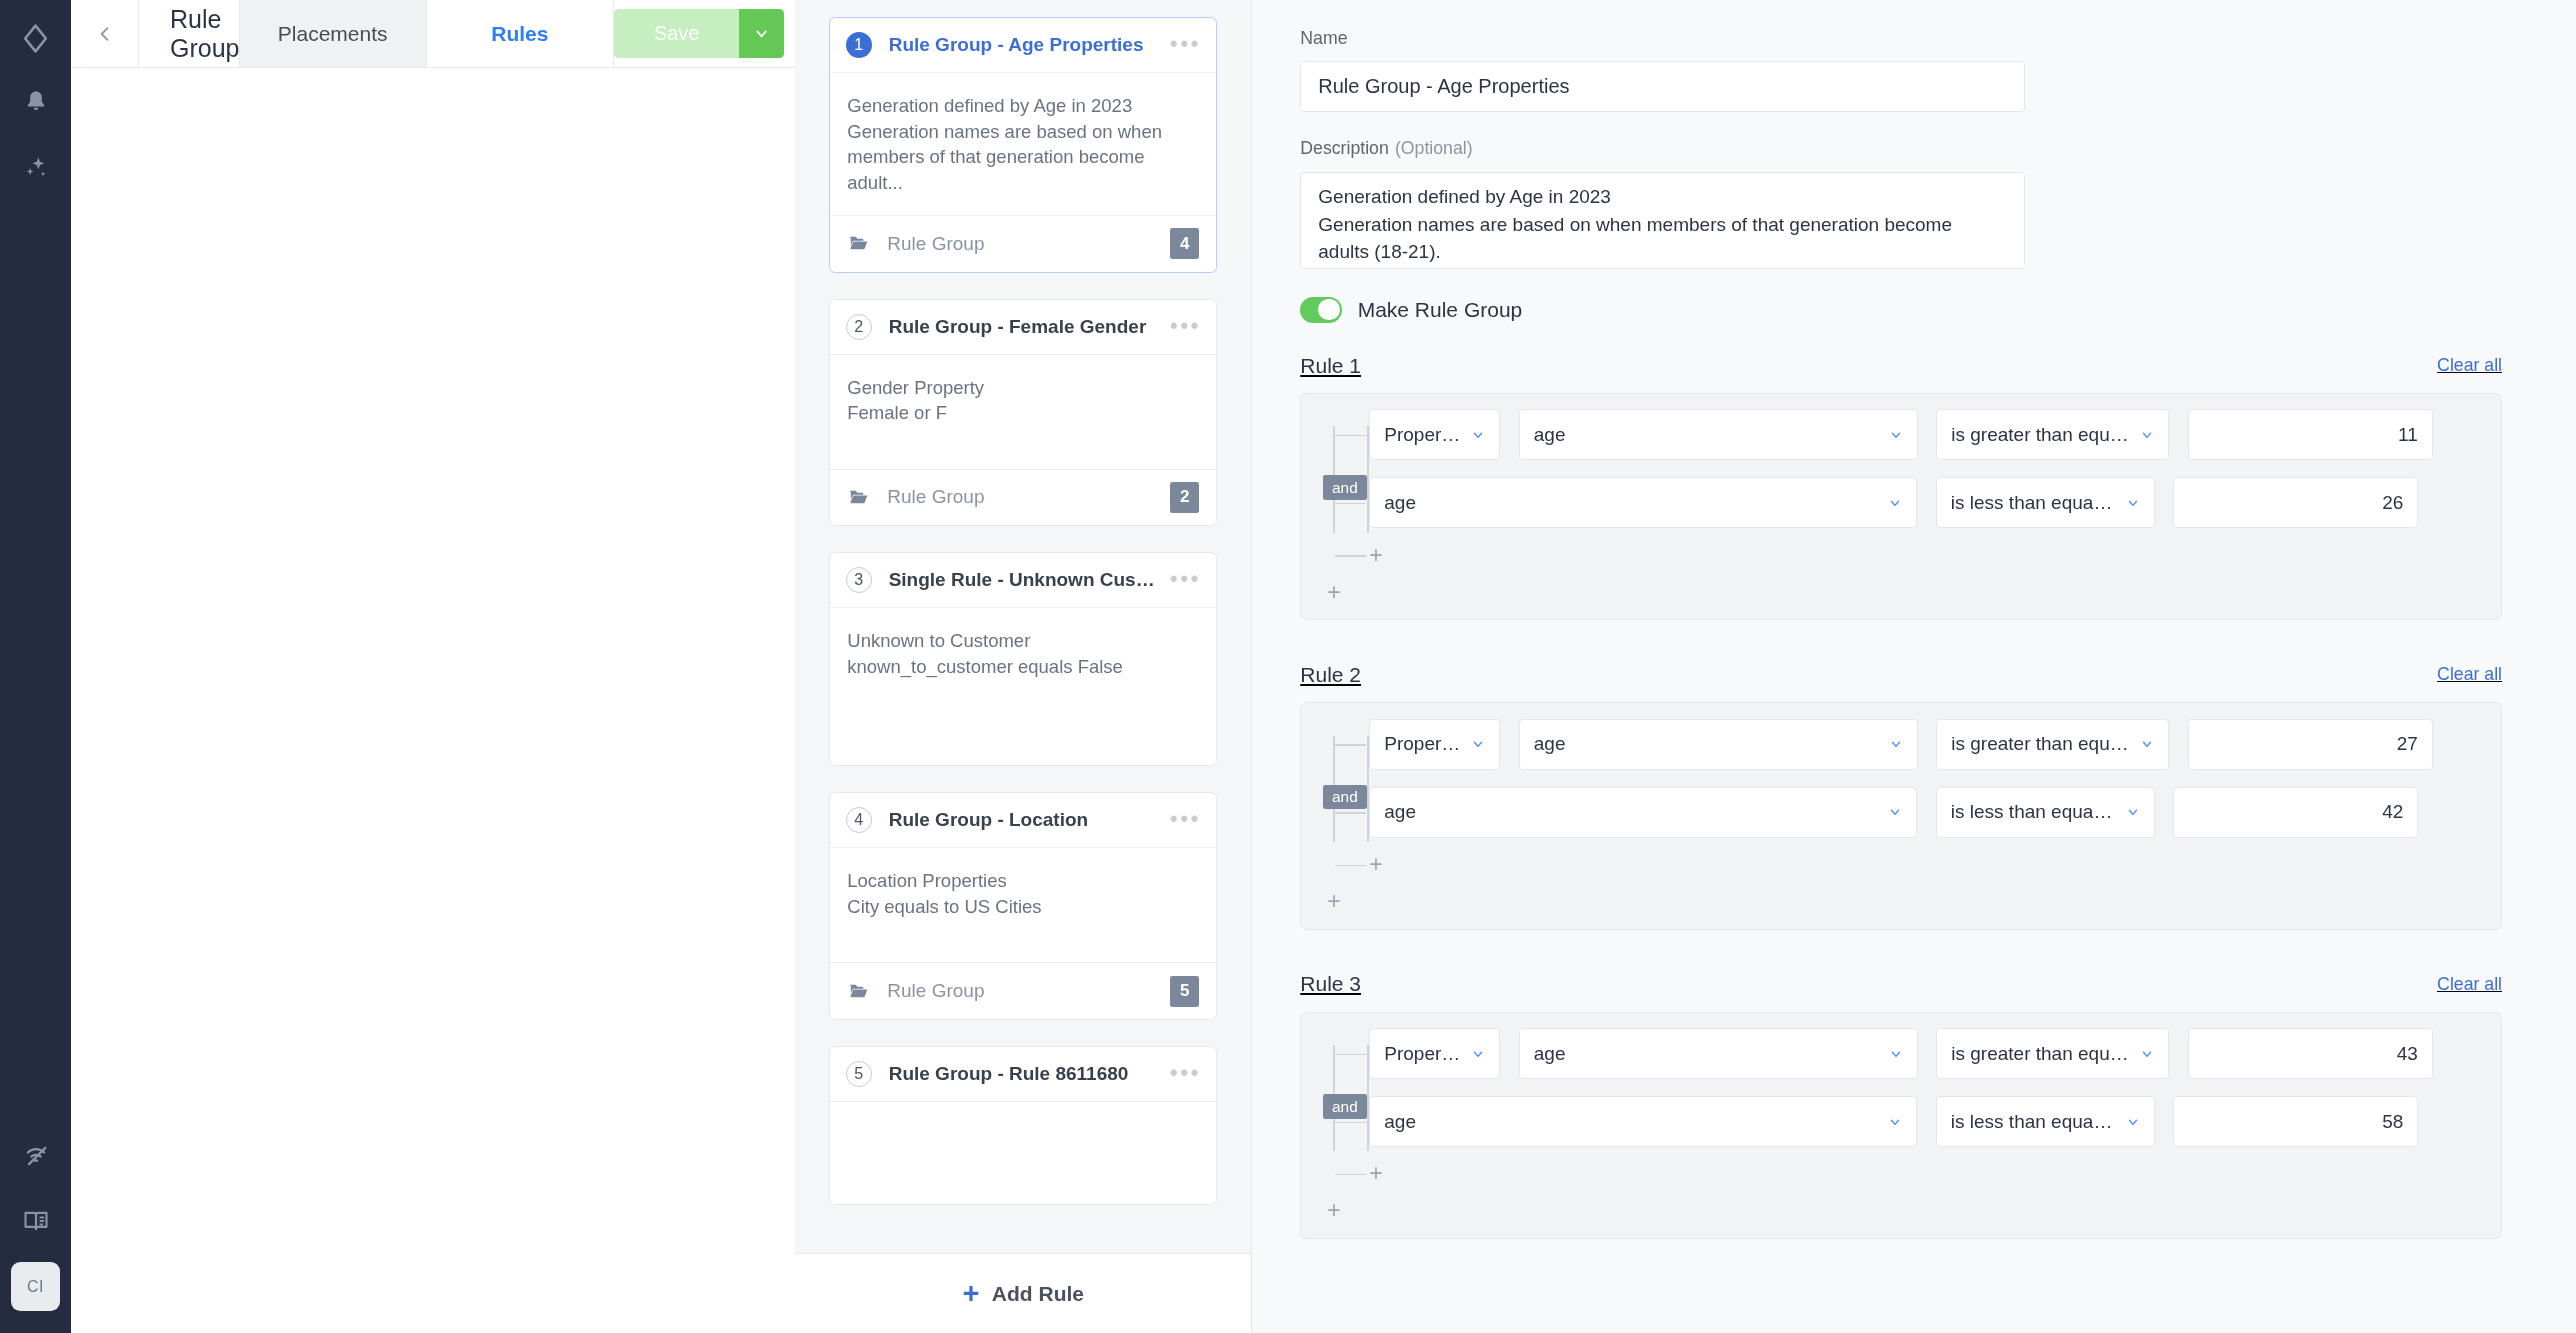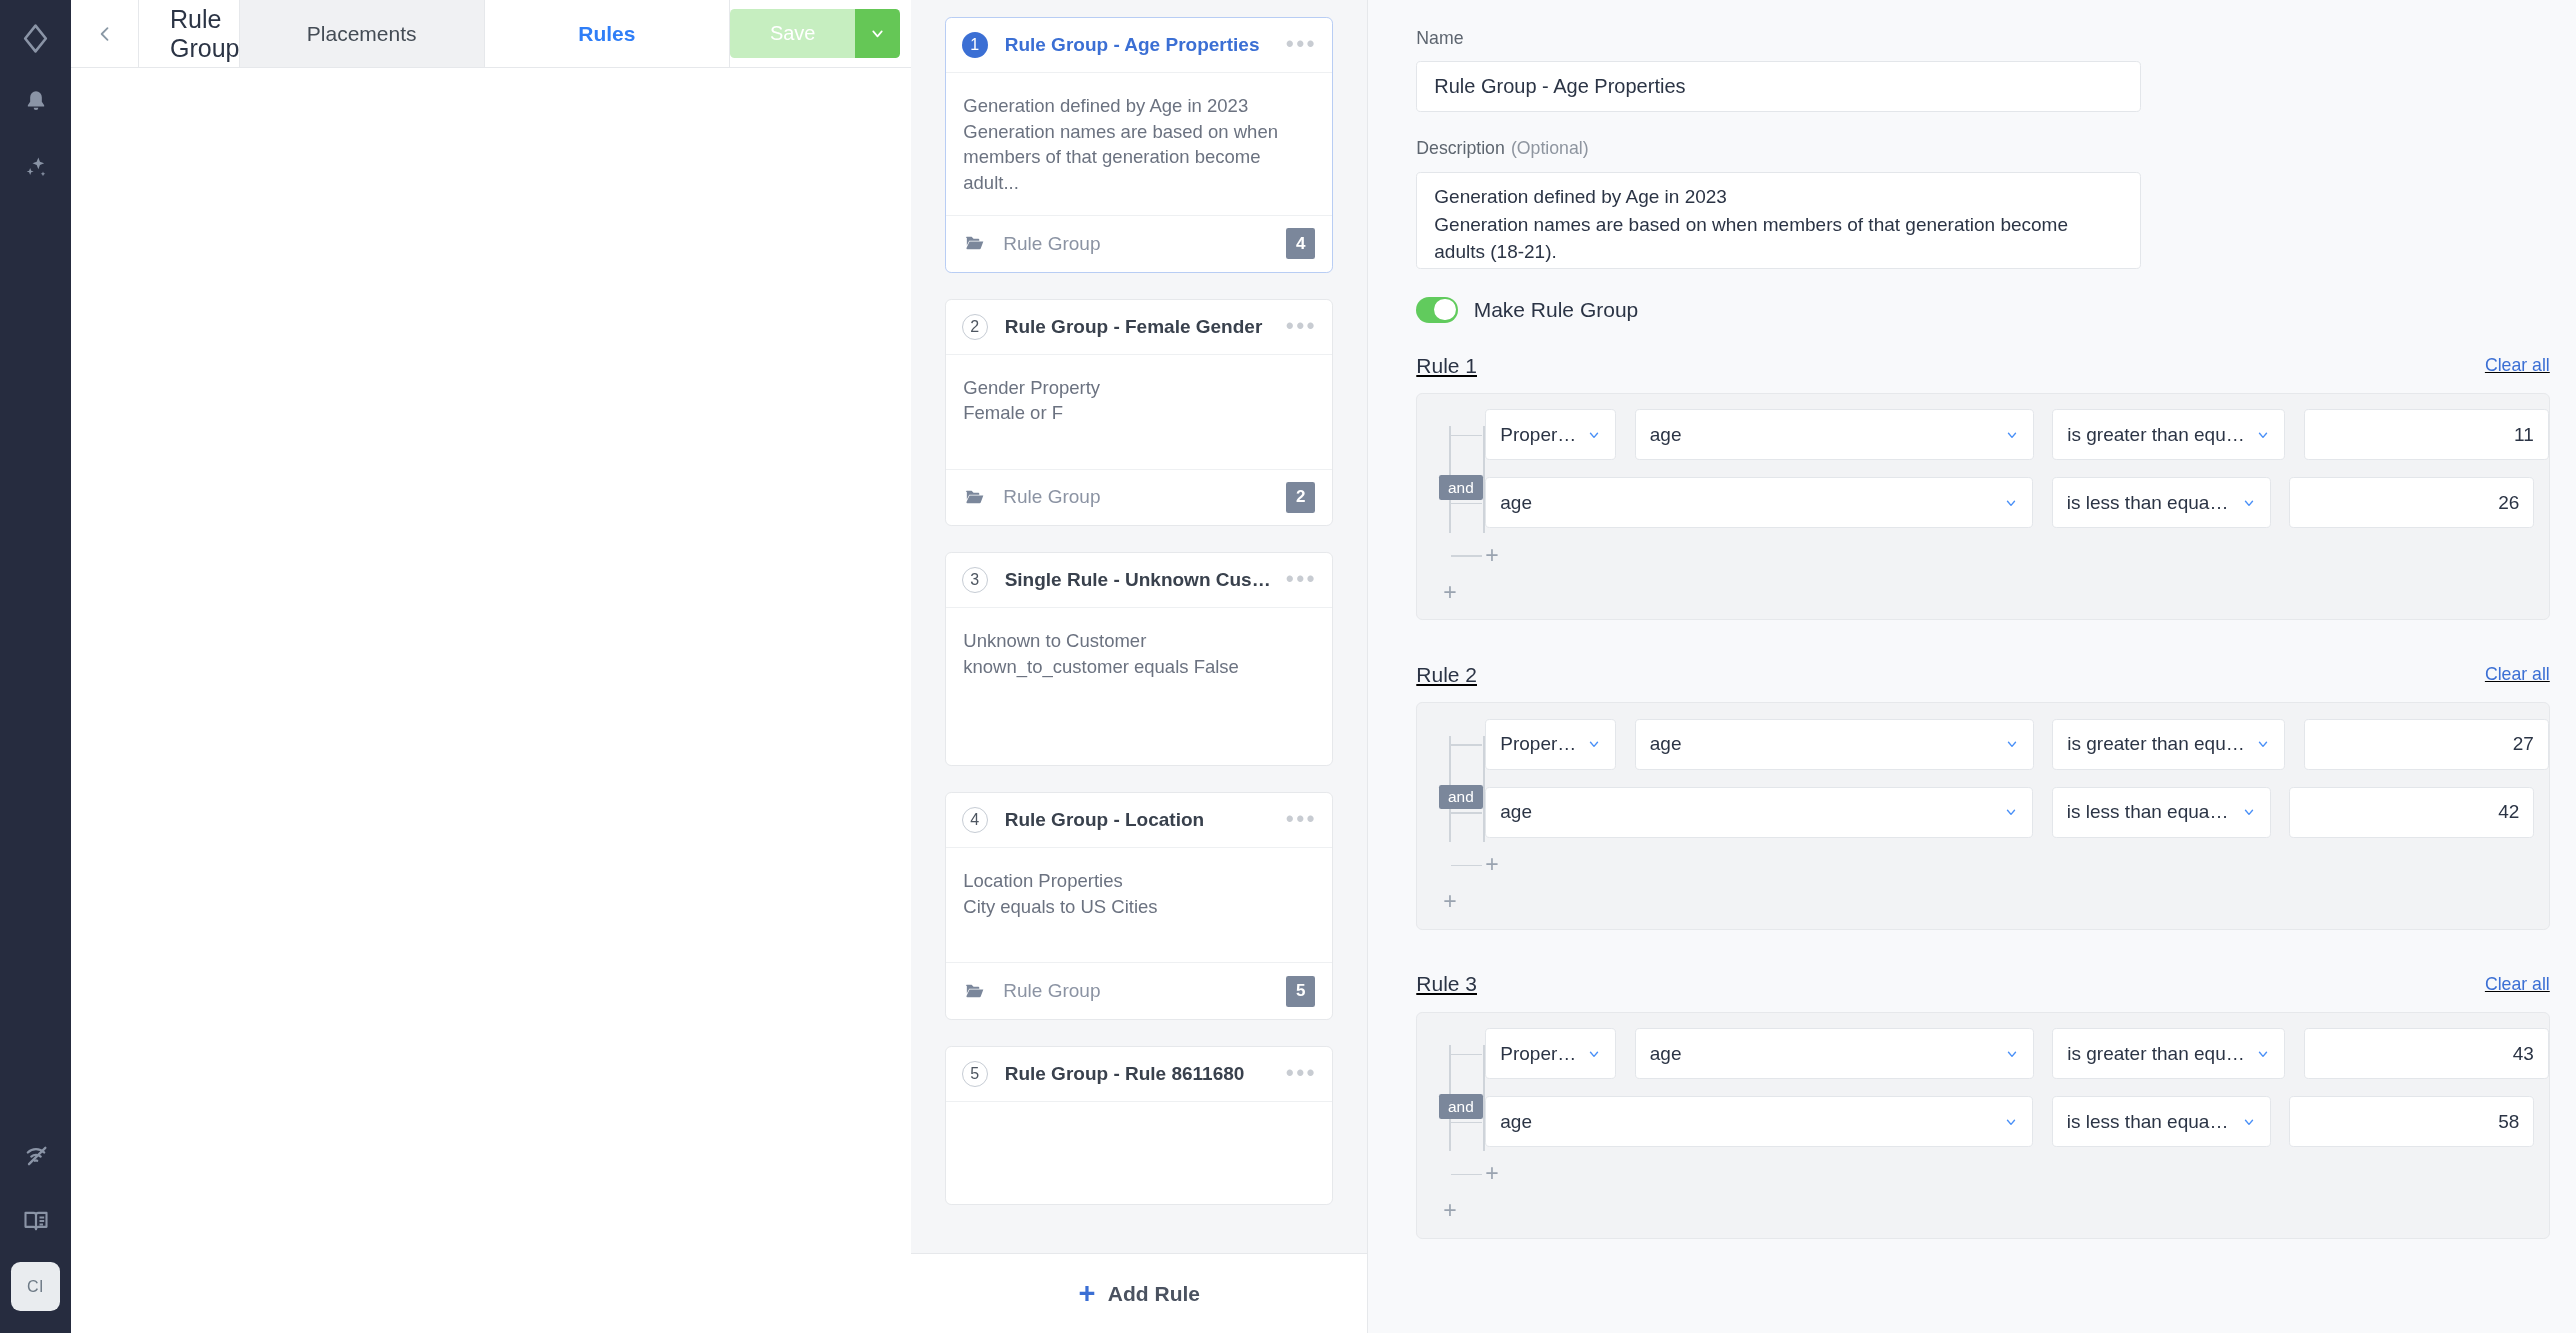--- a/index.html
+++ b/index.html
@@ -56,21 +56,21 @@
     border-right: 0.8px solid #e6e8eb;
   }
   .page-title {
     display: flex; align-items: center;
     padding-left: 31px;
     font-size: 25px; color: #2b3445; font-weight: 400;
     flex: 1 1 auto;
   }
   .tabs { display: flex; align-items: stretch; flex: 0 0 auto; }
   .tab {
-    width: 246px;
+    width: 188px;
     display: flex; align-items: center; justify-content: center;
     font-size: 21px; cursor: pointer;
     border-left: 0.8px solid #e6e8eb;
     border-right: 0.8px solid #e6e8eb;
     margin-left: -0.8px;
   }
   .tab.inactive { background: #f0f1f3; color: #444c55; }
   .tab.active { background: #ffffff; color: #2f7ef7; font-weight: 700; }
   .topbar-right { flex: 1 1 auto; display: flex; align-items: center; justify-content: flex-end; padding-right: 10.8px; }
   .save-group { display: flex; align-items: stretch; height: 49px; border-radius: 4.6px; overflow: hidden; }

